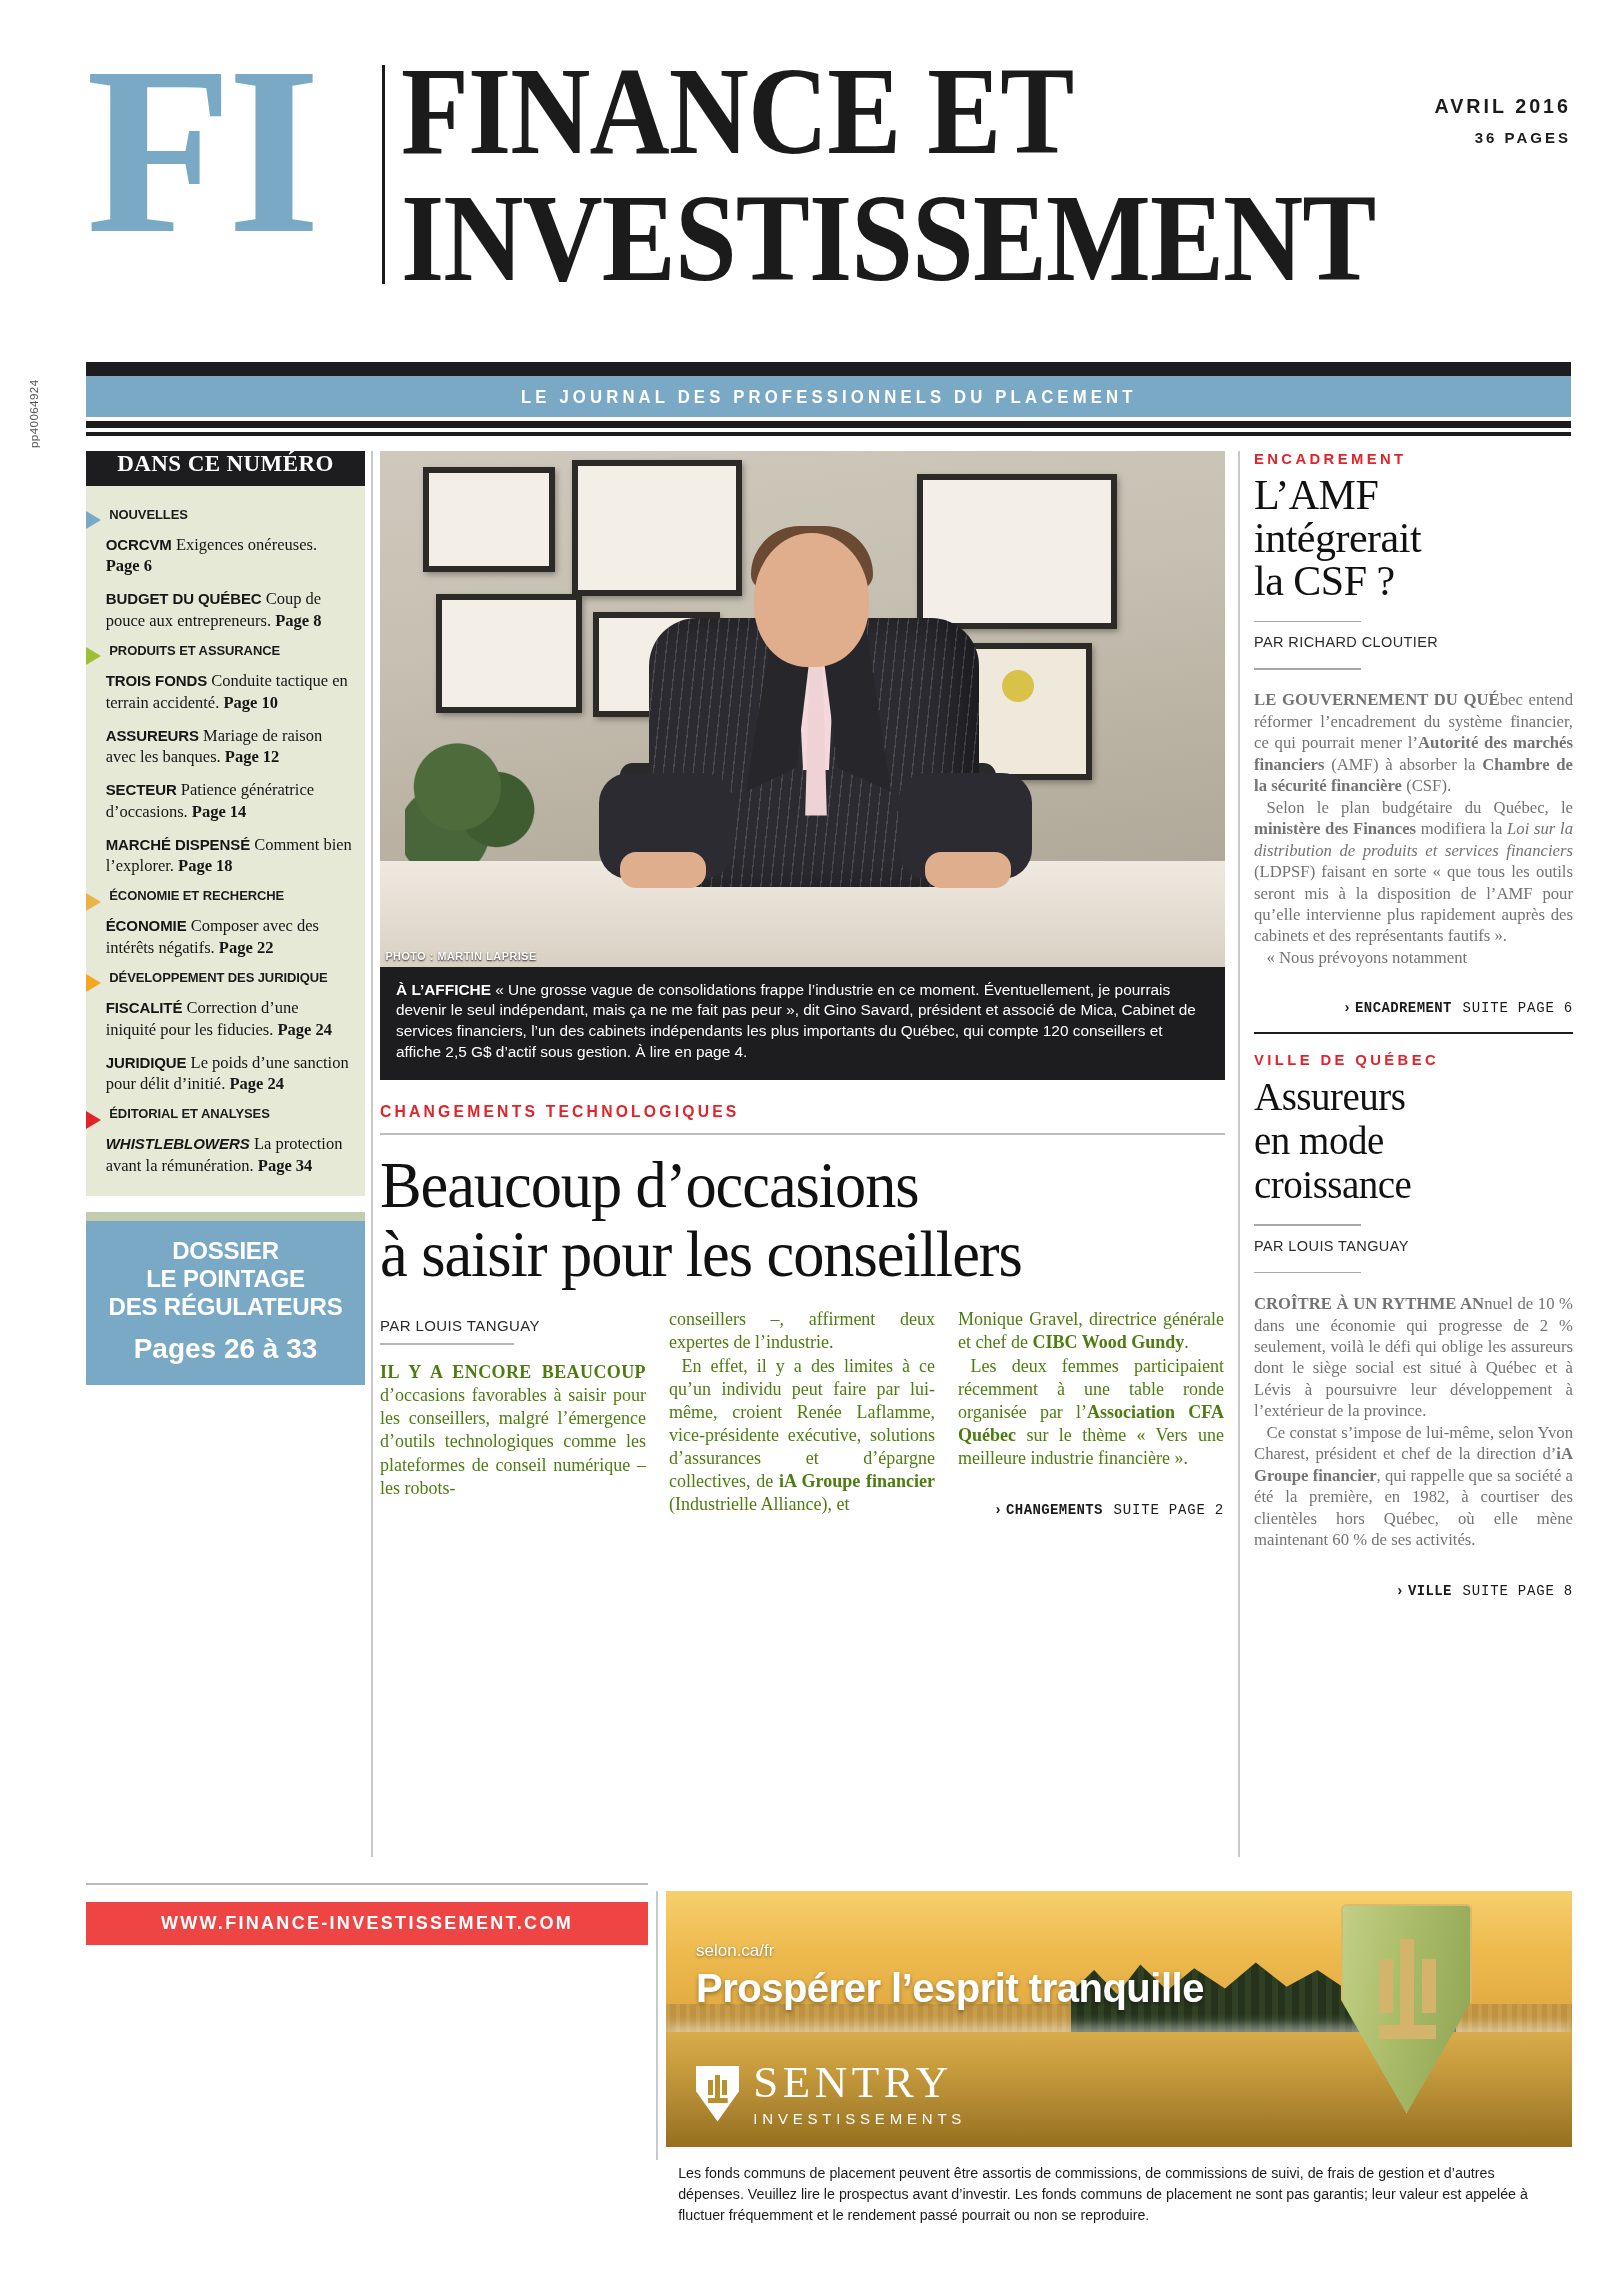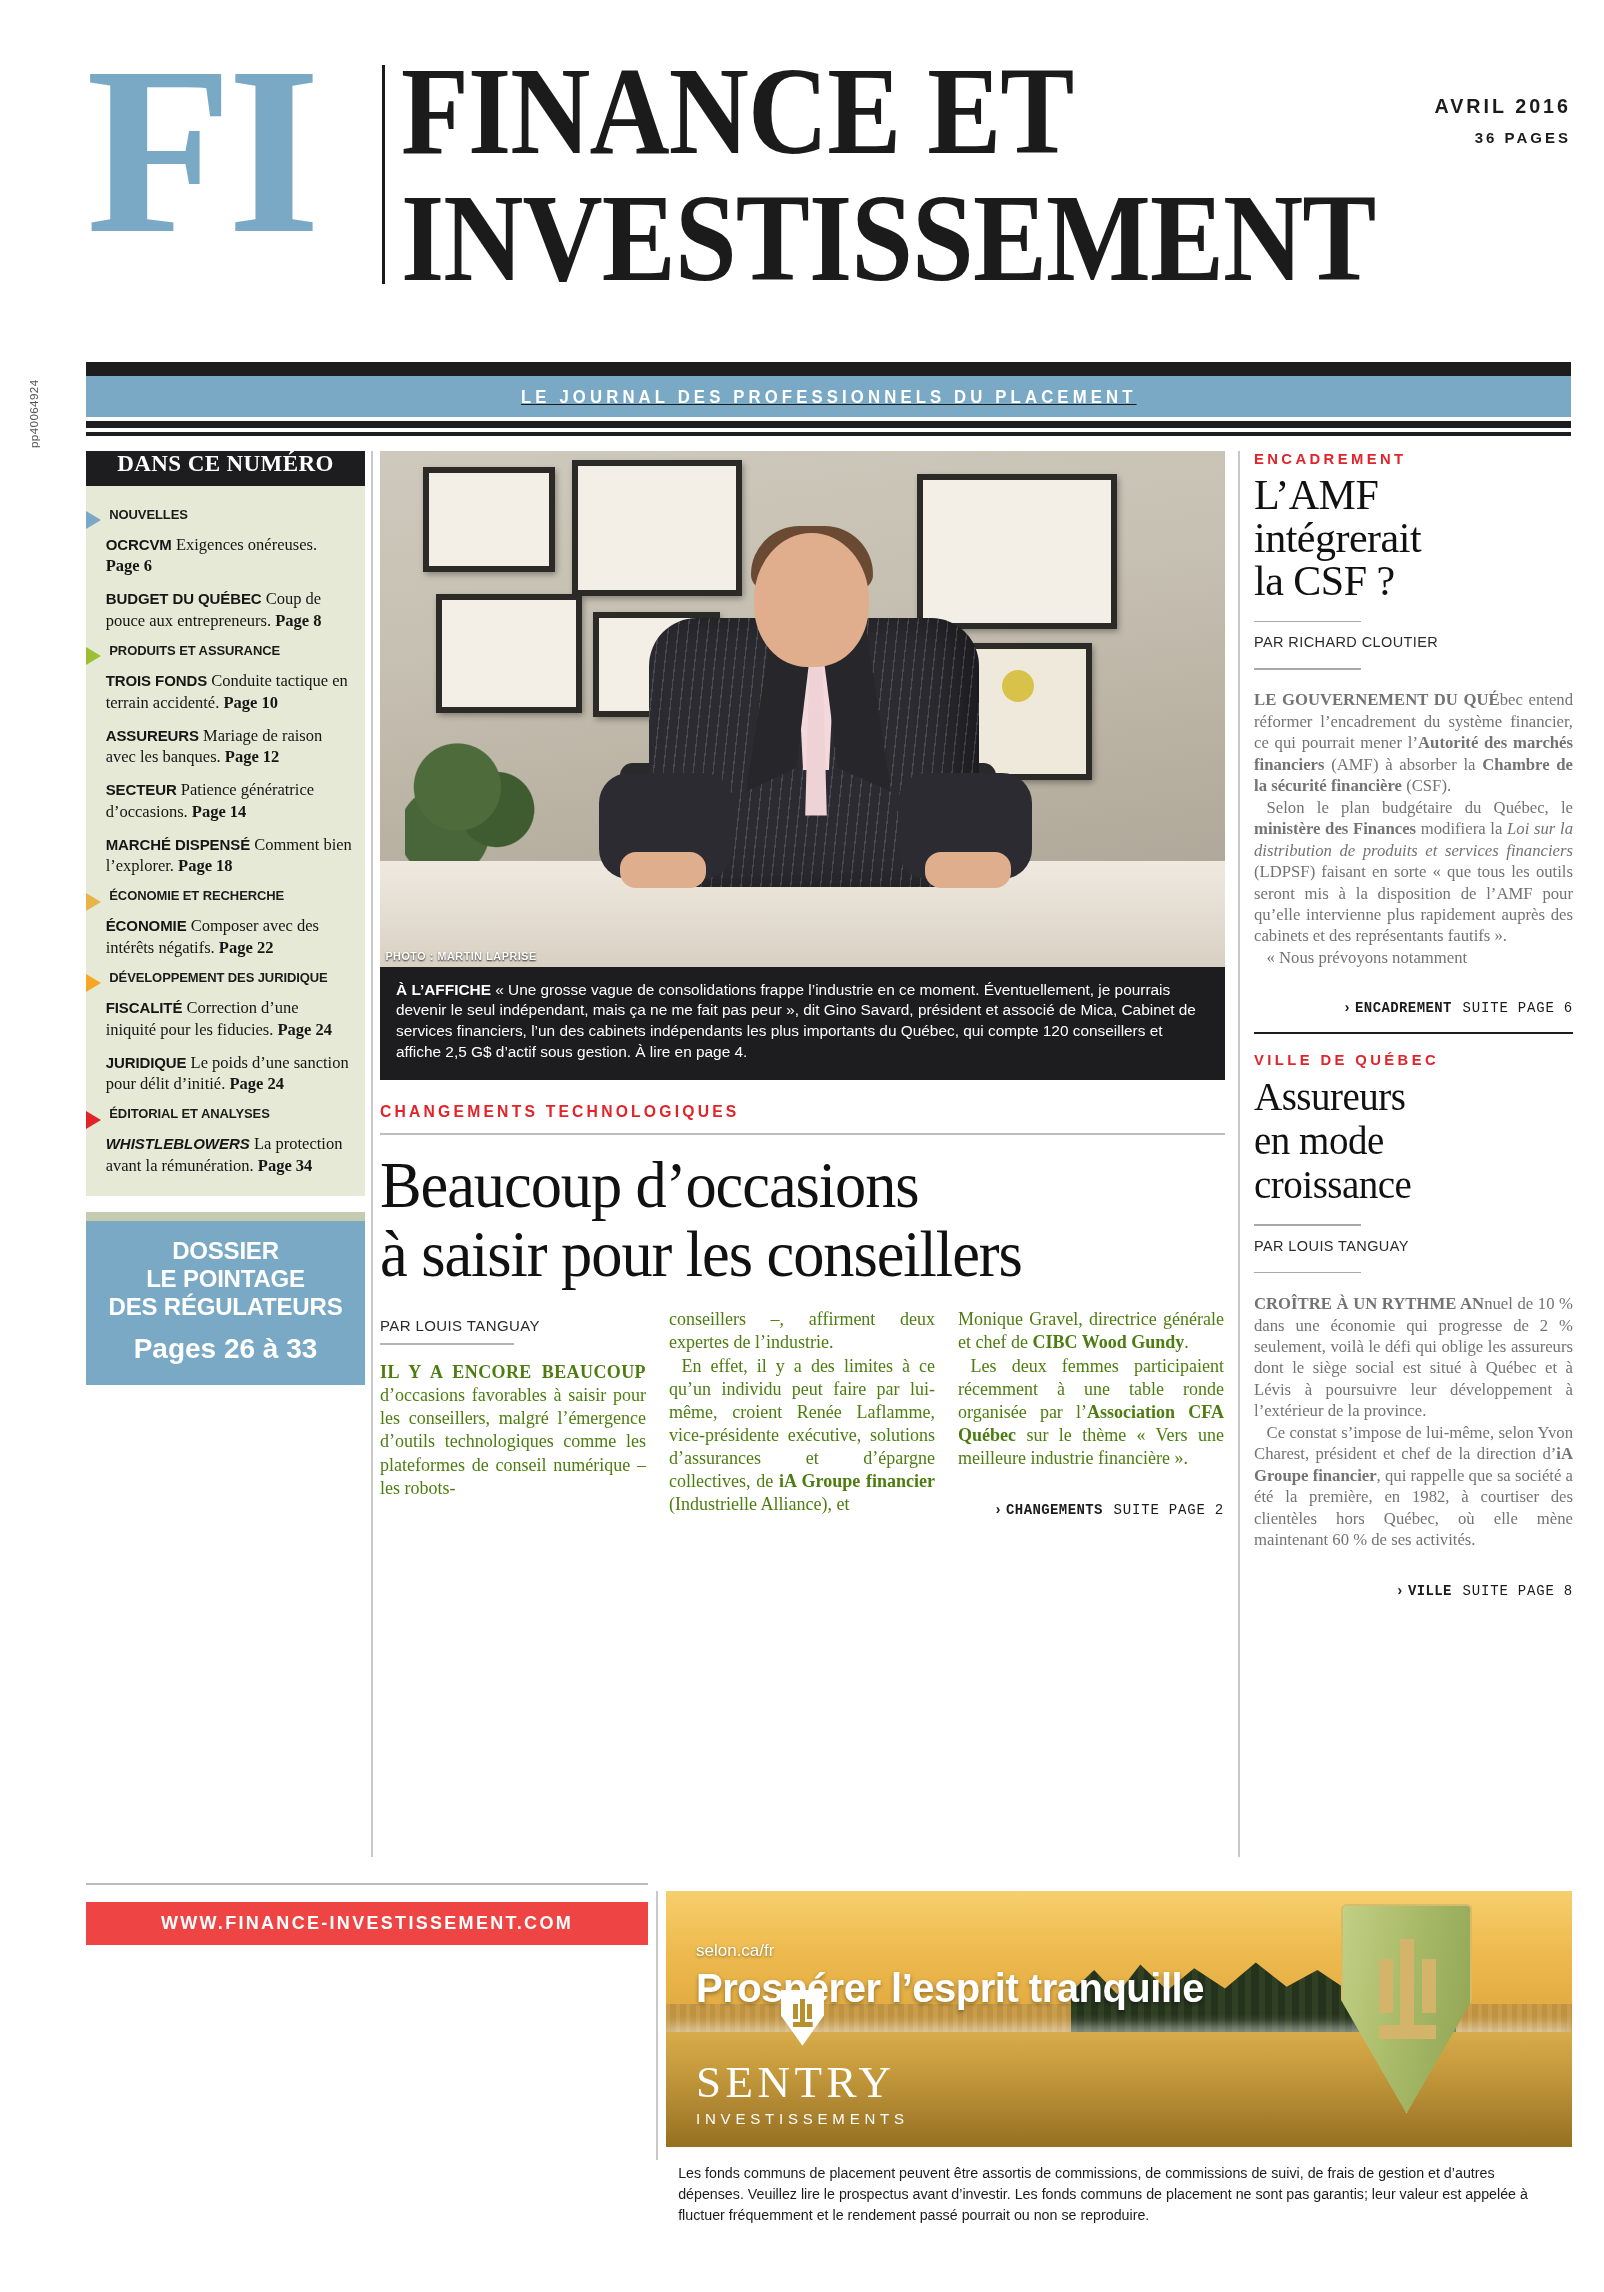--- a/index.html
+++ b/index.html
@@ -43,21 +43,21 @@
     position:absolute;right:0;top:52px;text-align:right;
     font-family:"Liberation Sans",sans-serif;font-weight:700;
   }
   .mast-date .d1{font-size:19.7px;letter-spacing:3px;}
   .mast-date .d2{font-size:15px;letter-spacing:3px;margin-top:10.7px;}
 
   
   .bar-dark-top{position:absolute;left:86px;right:34px;top:362px;height:14.3px;background:#1d1d1f;}
   .tagline{
     position:absolute;left:86px;right:34px;top:376px;height:41px;
-    background:#79a9c4;display:flex;align-items:center;justify-content:center;text-decoration:underline;
+    background:#79a9c4;display:flex;align-items:center;justify-content:center;
   }
   .tagline span{
     font-family:"Liberation Sans",sans-serif;font-weight:700;
     font-size:19px;letter-spacing:4.7px;color:#fff;
     transform:scaleX(.88);
   }
   .bar-dark-b1{position:absolute;left:86px;right:34px;top:421px;height:7.2px;background:#1d1d1f;}
   .bar-dark-b2{position:absolute;left:86px;right:34px;top:432px;height:3.6px;background:#1d1d1f;}
 
   
@@ -265,21 +265,21 @@
     border-radius:5.4px 5.4px 0 0;
   }
   .ad-shield-mark{
     position:absolute;right:125px;top:48px;width:77px;height:125px;
     background:
       linear-gradient(#d3b46a,#d3b46a) 30px 0/14.3px 99px no-repeat,
       linear-gradient(#d3b46a,#d3b46a) 9px 19.7px/14.3px 54px no-repeat,
       linear-gradient(#d3b46a,#d3b46a) 52px 19.7px/14.3px 54px no-repeat,
       linear-gradient(#d3b46a,#d3b46a) 9px 86px/57px 14.3px no-repeat;
   }
-  .ad-logo{position:absolute;left:30px;bottom:19.7px;display:flex;align-items:center;gap:14.3px;flex-direction:column;}
+  .ad-logo{position:absolute;left:30px;bottom:19.7px;display:flex;align-items:center;gap:14.3px;}
   .ad-logo-shield{
     width:43px;height:56px;background:#fff;
     clip-path:polygon(50% 100%,0 46%,0 0,100% 0,100% 46%);
     position:relative;
   }
   .ad-logo-shield::after{
     content:"";position:absolute;left:10.7px;top:9px;width:21.5px;height:34px;
     background:
       linear-gradient(#b8912f,#b8912f) 8px 0/5.4px 27px no-repeat,
       linear-gradient(#b8912f,#b8912f) 0.9px 5.4px/5.4px 15px no-repeat,

